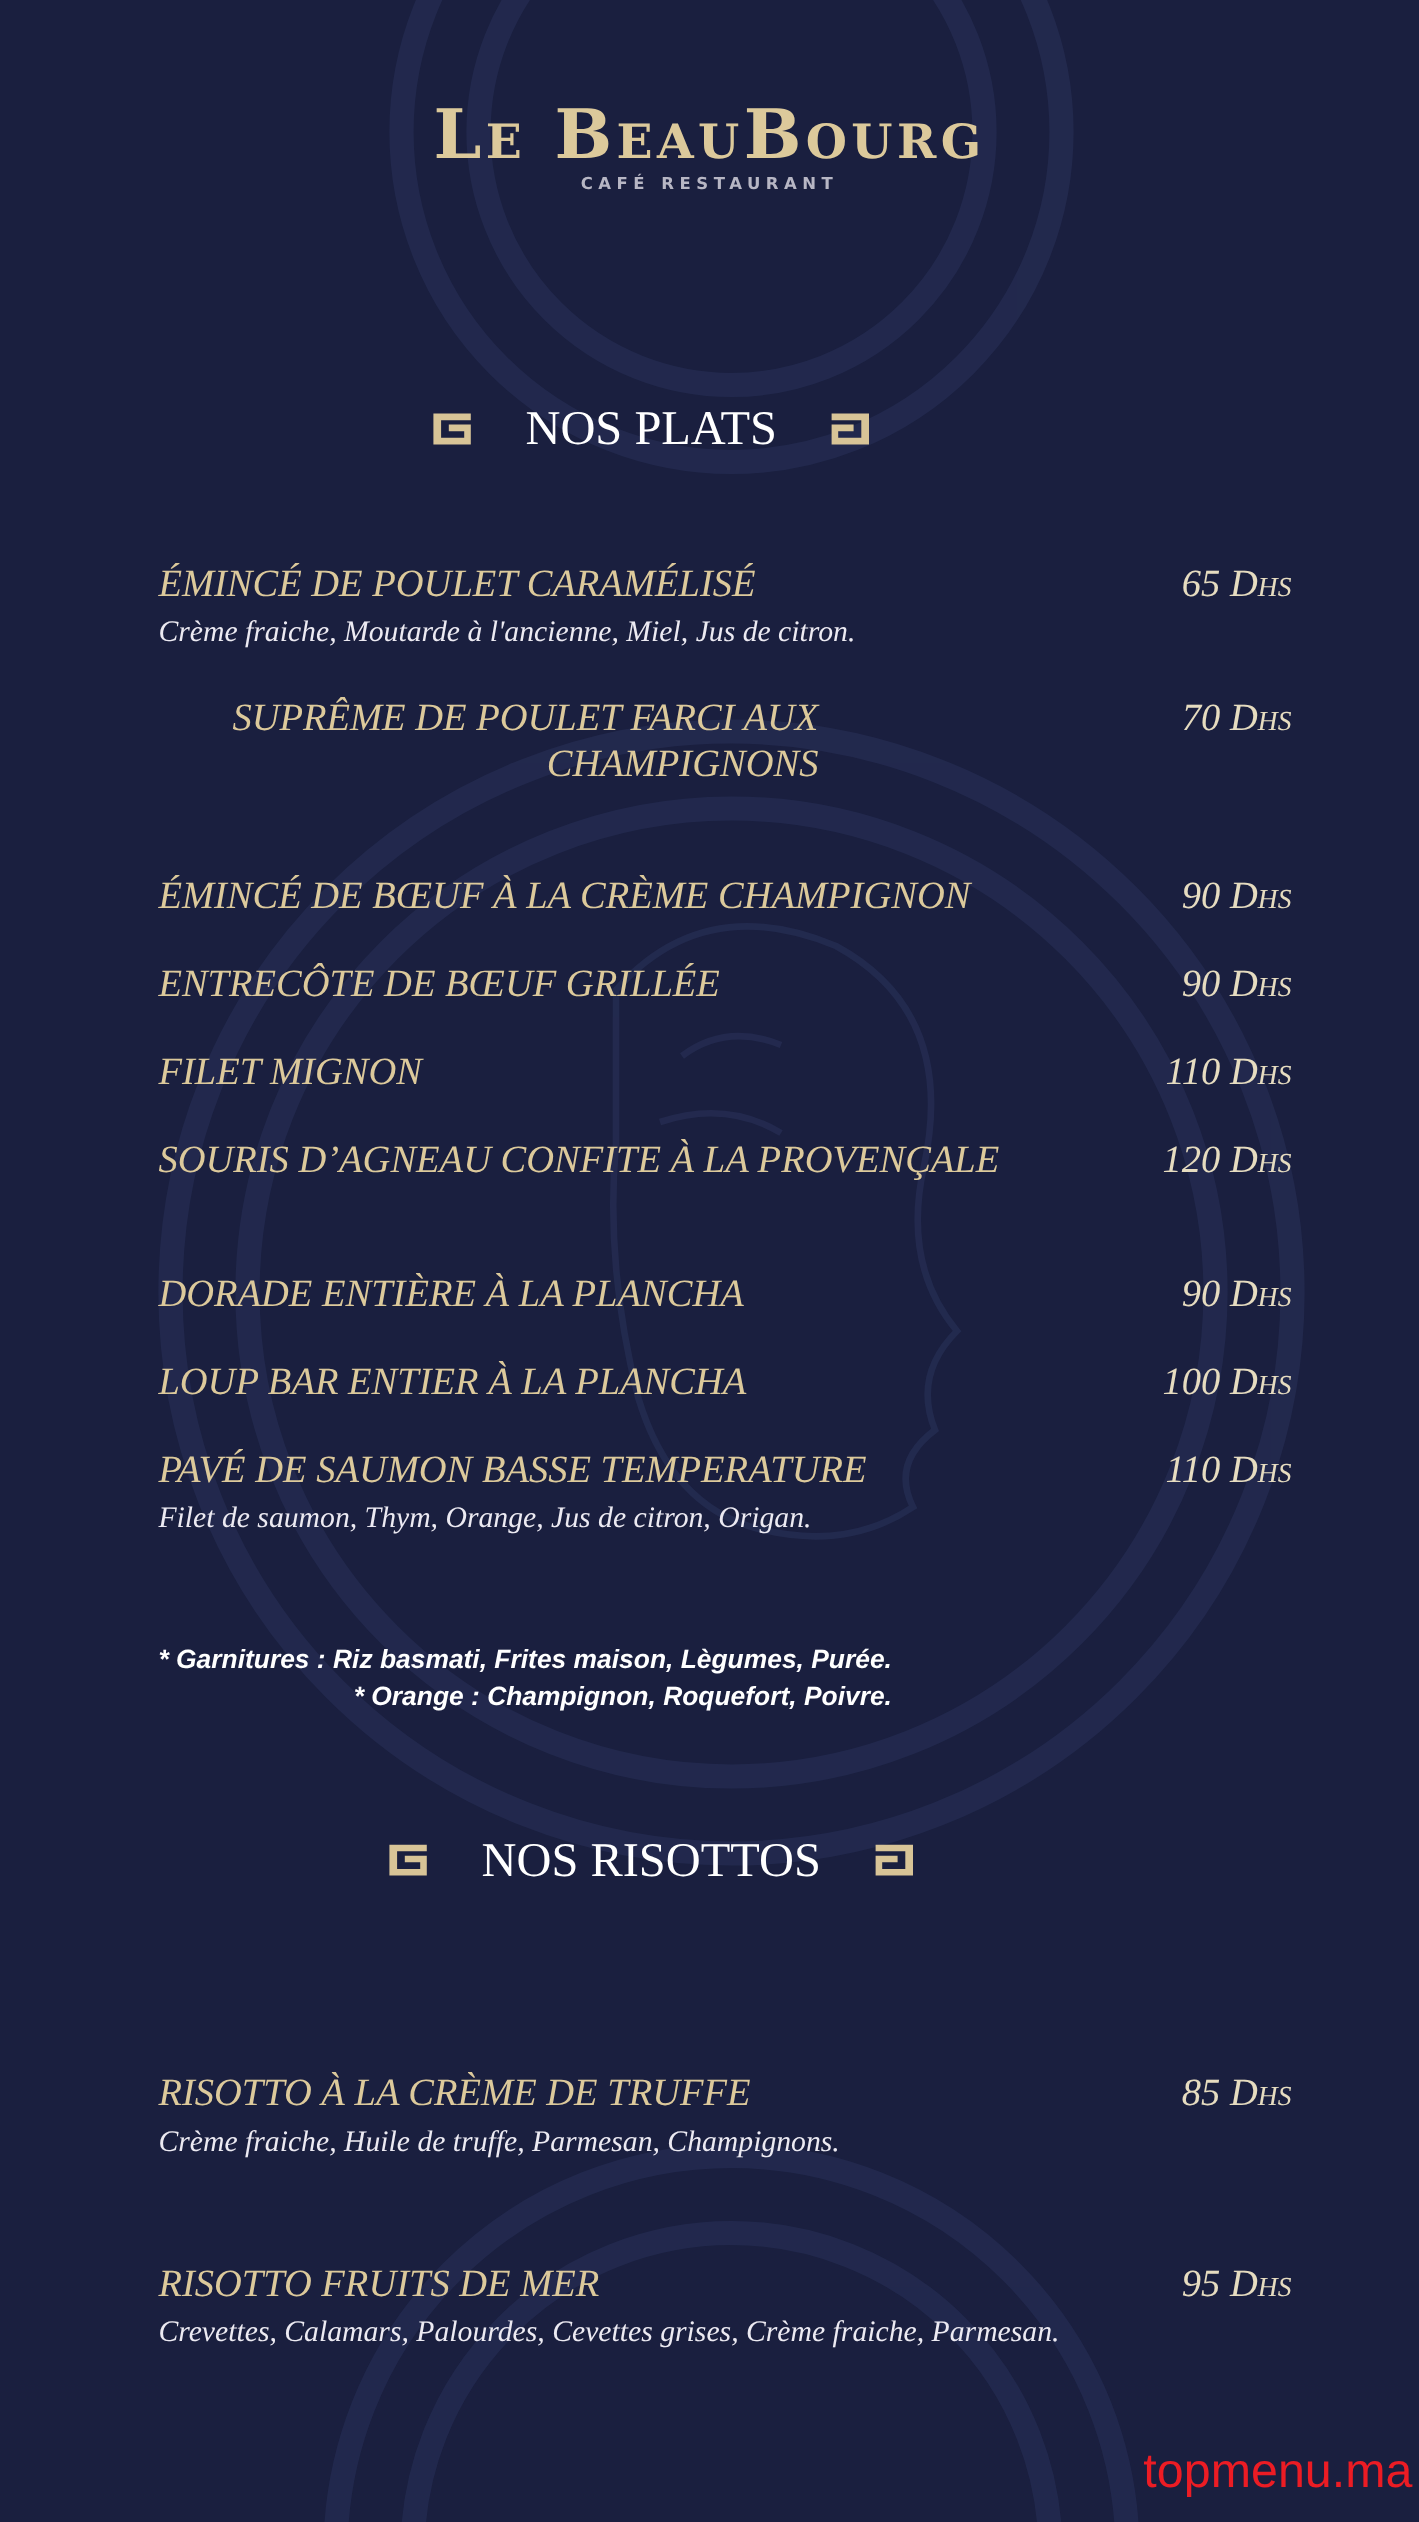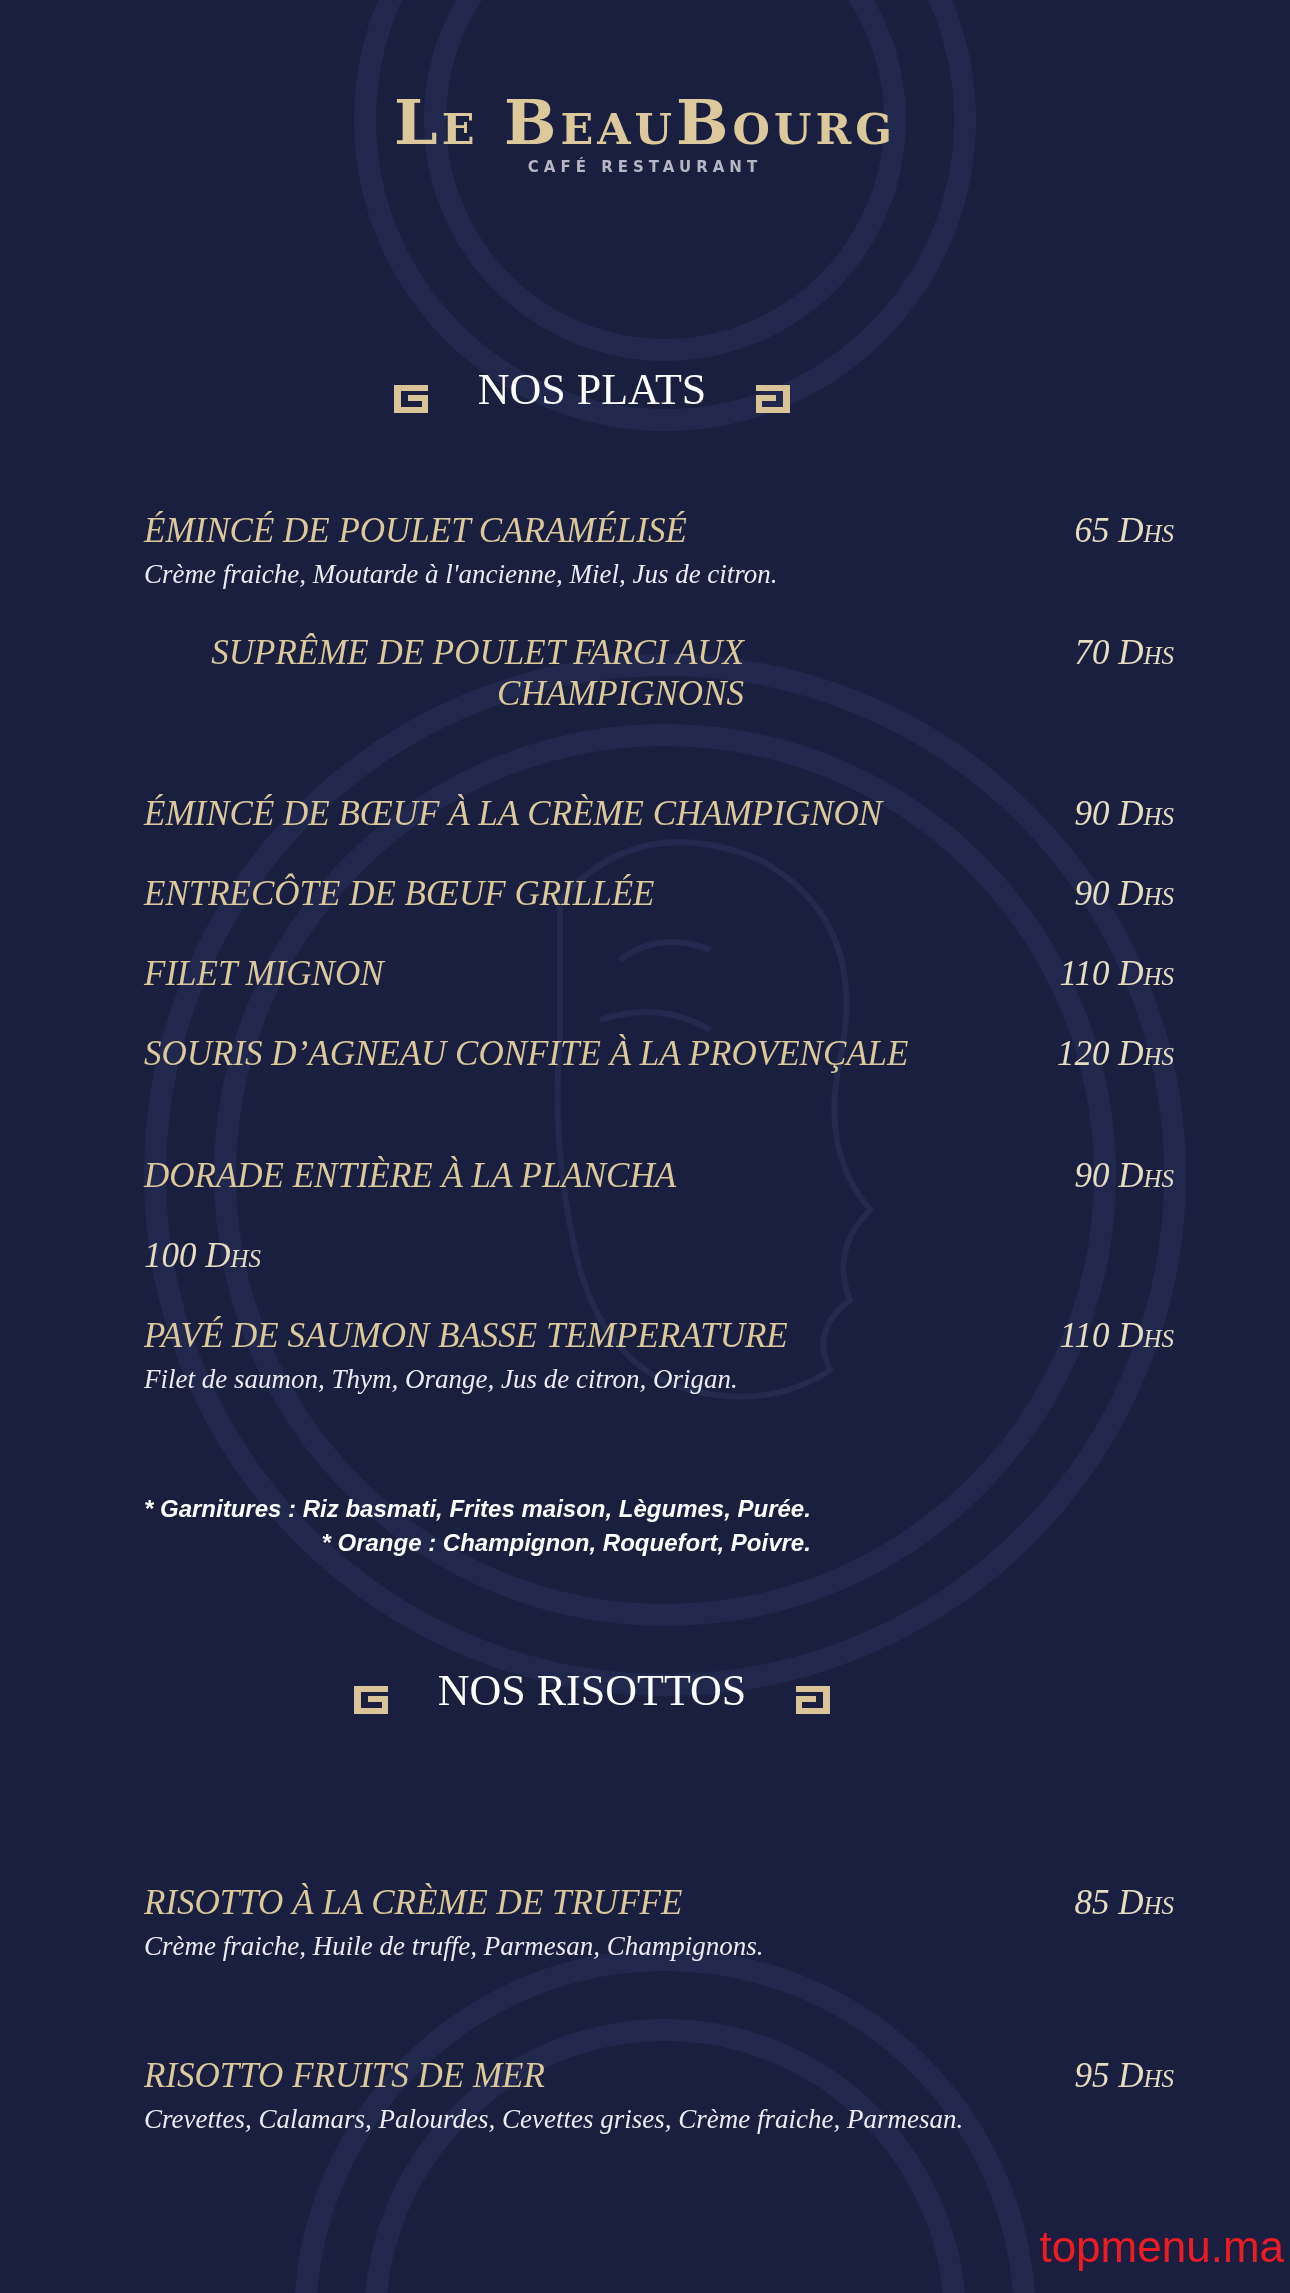--- a/index.html
+++ b/index.html
@@ -18,21 +18,21 @@
     font-size: 62px; color: #dcc99b; letter-spacing: 4px;
     line-height: 1; font-variant: small-caps;
   }
   .logo-sub {
     font-family: "DejaVu Sans", sans-serif; font-weight: bold;
     font-size: 15px; color: #b7b6c4; letter-spacing: 5px; margin-top: 4px;
   }
 
   .section-heading {
     position: absolute; left: 0; width: 1184px;
-    display: flex; align-items: flex-end; justify-content: center; gap: 0;
+    display: flex; align-items: center; justify-content: center; gap: 0;
   }
   .section-heading .title {
     font-family: "Liberation Serif", serif; color: #ffffff;
     font-size: 44px; letter-spacing: 0px; margin: 0 48px;
   }
   .meander { width: 38px; height: 32px; display: block; }
 
   .item { position: absolute; left: 144px; width: 1030px; }
   .item .row { display: flex; justify-content: space-between; align-items: flex-start; text-align: right; }
   .item .name {
@@ -138,20 +138,21 @@
 
   <div class="item" style="top:1155px;">
     <div class="row">
       <span class="name">DORADE ENTIÈRE À LA PLANCHA</span>
       <span class="price">90 Dhs</span>
     </div>
   </div>
 
   <div class="item" style="top:1235px;">
     <div class="row">
+      <span class="name">LOUP BAR ENTIER À LA PLANCHA</span>
       <span class="price">100 Dhs</span>
     </div>
   </div>
 
   <div class="item" style="top:1315px;">
     <div class="row">
       <span class="name">PAVÉ DE SAUMON BASSE TEMPERATURE</span>
       <span class="price">110 Dhs</span>
     </div>
     <div class="desc">Filet de saumon, Thym, Orange, Jus de citron, Origan.</div>

